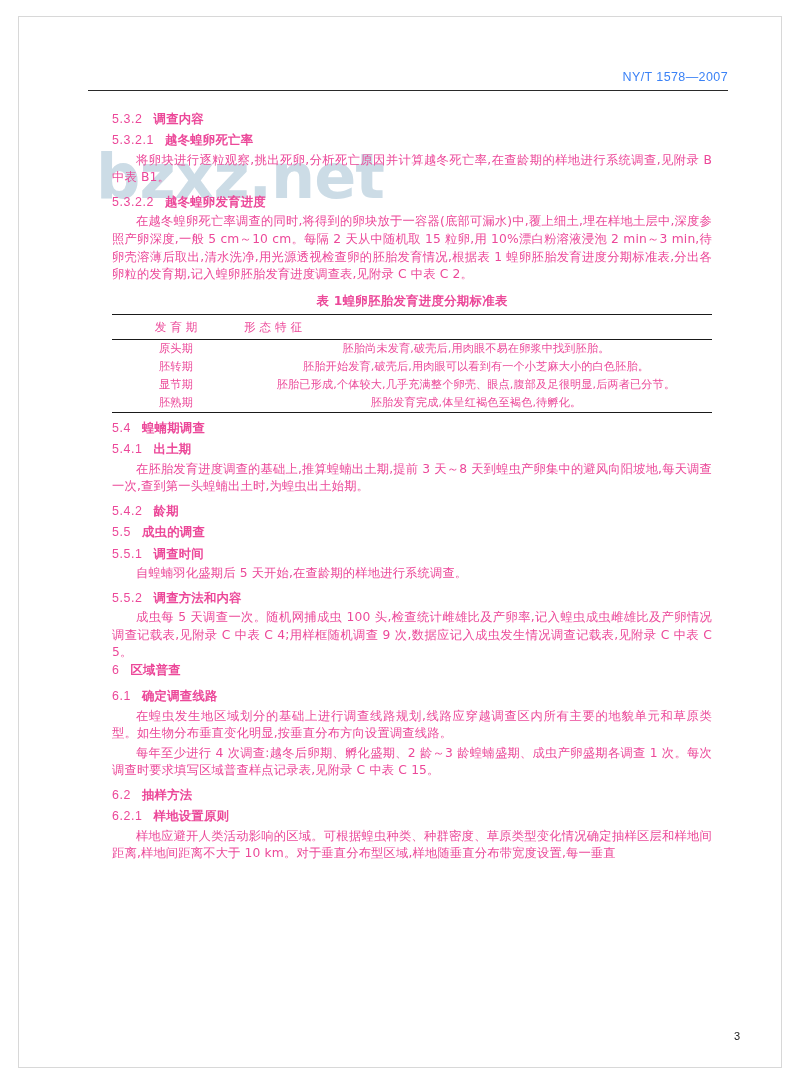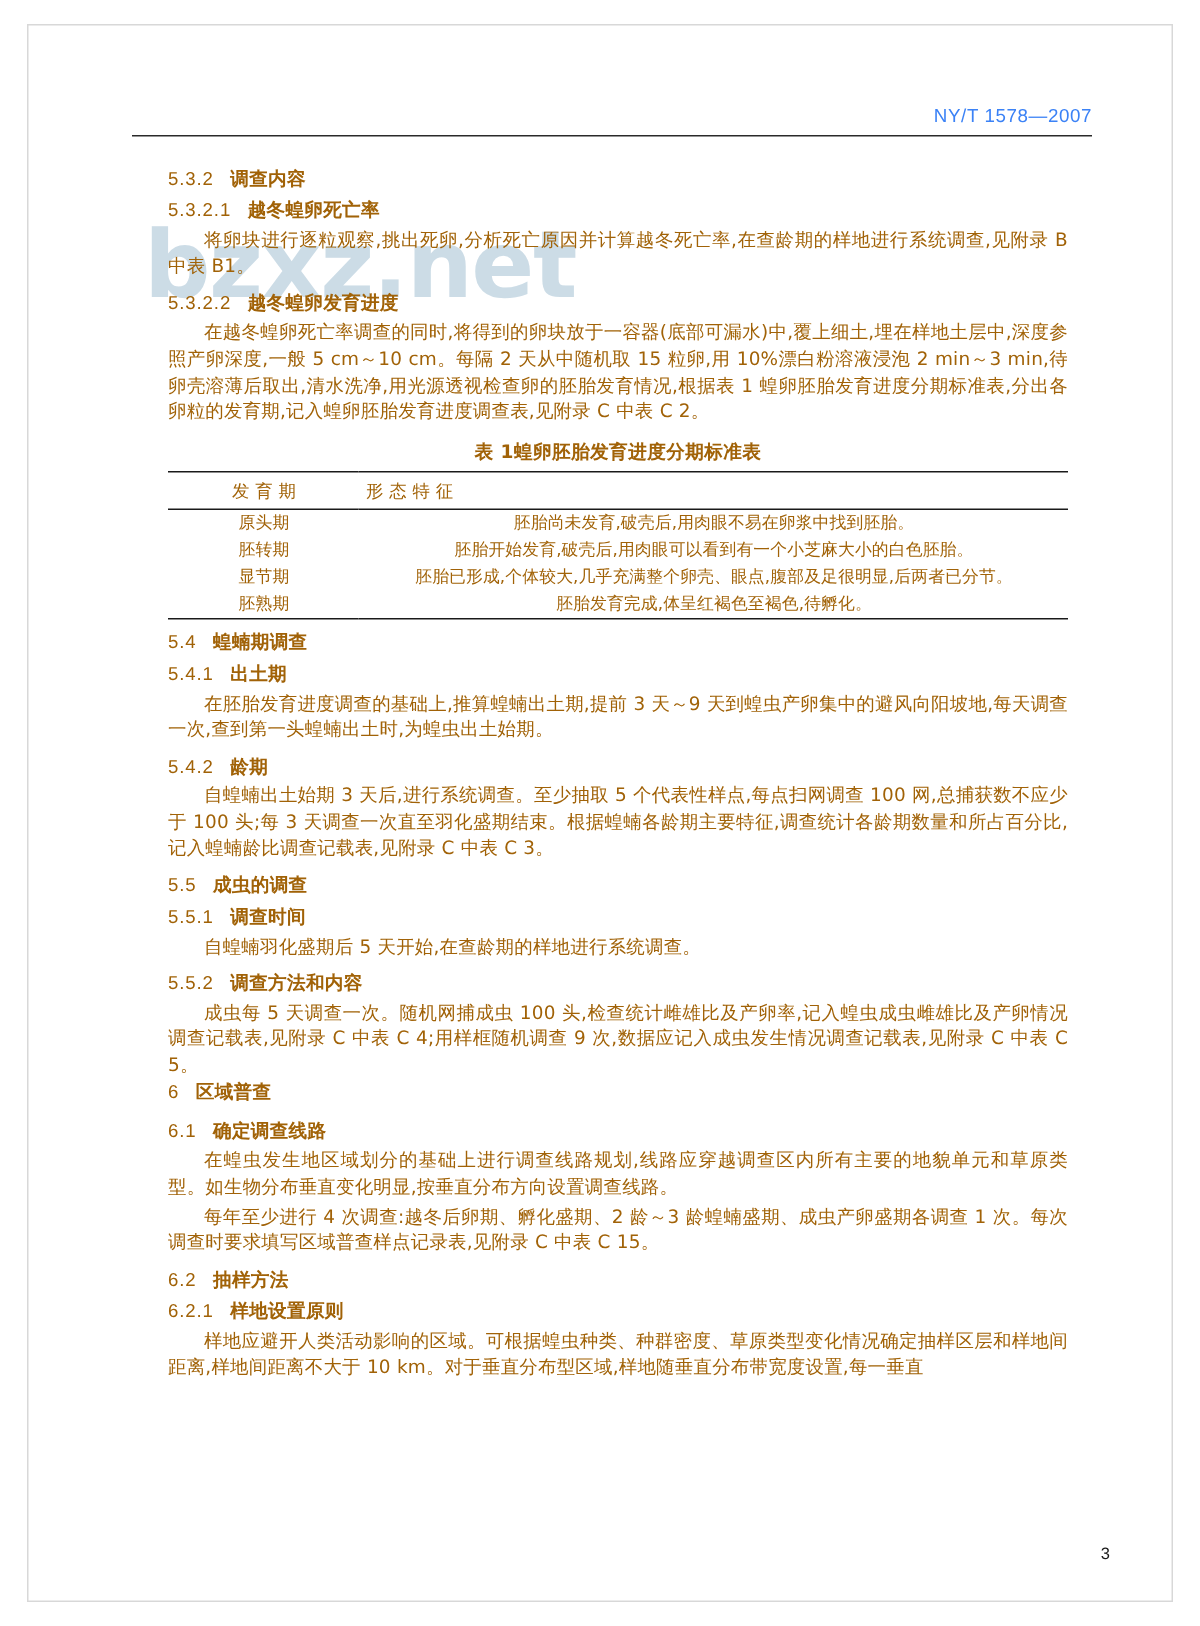--- a/index.html
+++ b/index.html
@@ -55,21 +55,21 @@
     height: 1px;
     background: #2a2a2a;
   }
 
   
   #content {
     position: absolute;
     left: 112px;
     top: 104px;
     width: 600px;
-    color: #a16207;
+    color: #ec4899;
   }
 
   .h-clause {
     font-size: 12.4px;
     font-weight: bold;
     line-height: 1.0;
     margin: 9px 0 5px 0;
     white-space: nowrap;
     letter-spacing: 0.2px;
   }
@@ -212,26 +212,25 @@
       </tbody>
     </table>
 
     <div class="h-clause">
       <span class="num">5.4</span><span class="gap"></span><span>蝗蝻期调查</span>
     </div>
 
     <div class="h-clause">
       <span class="num">5.4.1</span><span class="gap"></span><span>出土期</span>
     </div>
-    <p class="para">在胚胎发育进度调查的基础上,推算蝗蝻出土期,提前 3 天～9 天到蝗虫产卵集中的避风向阳坡地,每天调查一次,查到第一头蝗蝻出土时,为蝗虫出土始期。</p>
+    <p class="para">在胚胎发育进度调查的基础上,推算蝗蝻出土期,提前 3 天～8 天到蝗虫产卵集中的避风向阳坡地,每天调查一次,查到第一头蝗蝻出土时,为蝗虫出土始期。</p>
 
     <div class="h-clause">
       <span class="num">5.4.2</span><span class="gap"></span><span>龄期</span>
     </div>
-    <p class="para">自蝗蝻出土始期 3 天后,进行系统调查。至少抽取 5 个代表性样点,每点扫网调查 100 网,总捕获数不应少于 100 头;每 3 天调查一次直至羽化盛期结束。根据蝗蝻各龄期主要特征,调查统计各龄期数量和所占百分比,记入蝗蝻龄比调查记载表,见附录 C 中表 C 3。</p>
 
     <div class="h-clause">
       <span class="num">5.5</span><span class="gap"></span><span>成虫的调查</span>
     </div>
 
     <div class="h-clause">
       <span class="num">5.5.1</span><span class="gap"></span><span>调查时间</span>
     </div>
     <p class="para">自蝗蝻羽化盛期后 5 天开始,在查龄期的样地进行系统调查。</p>
 

